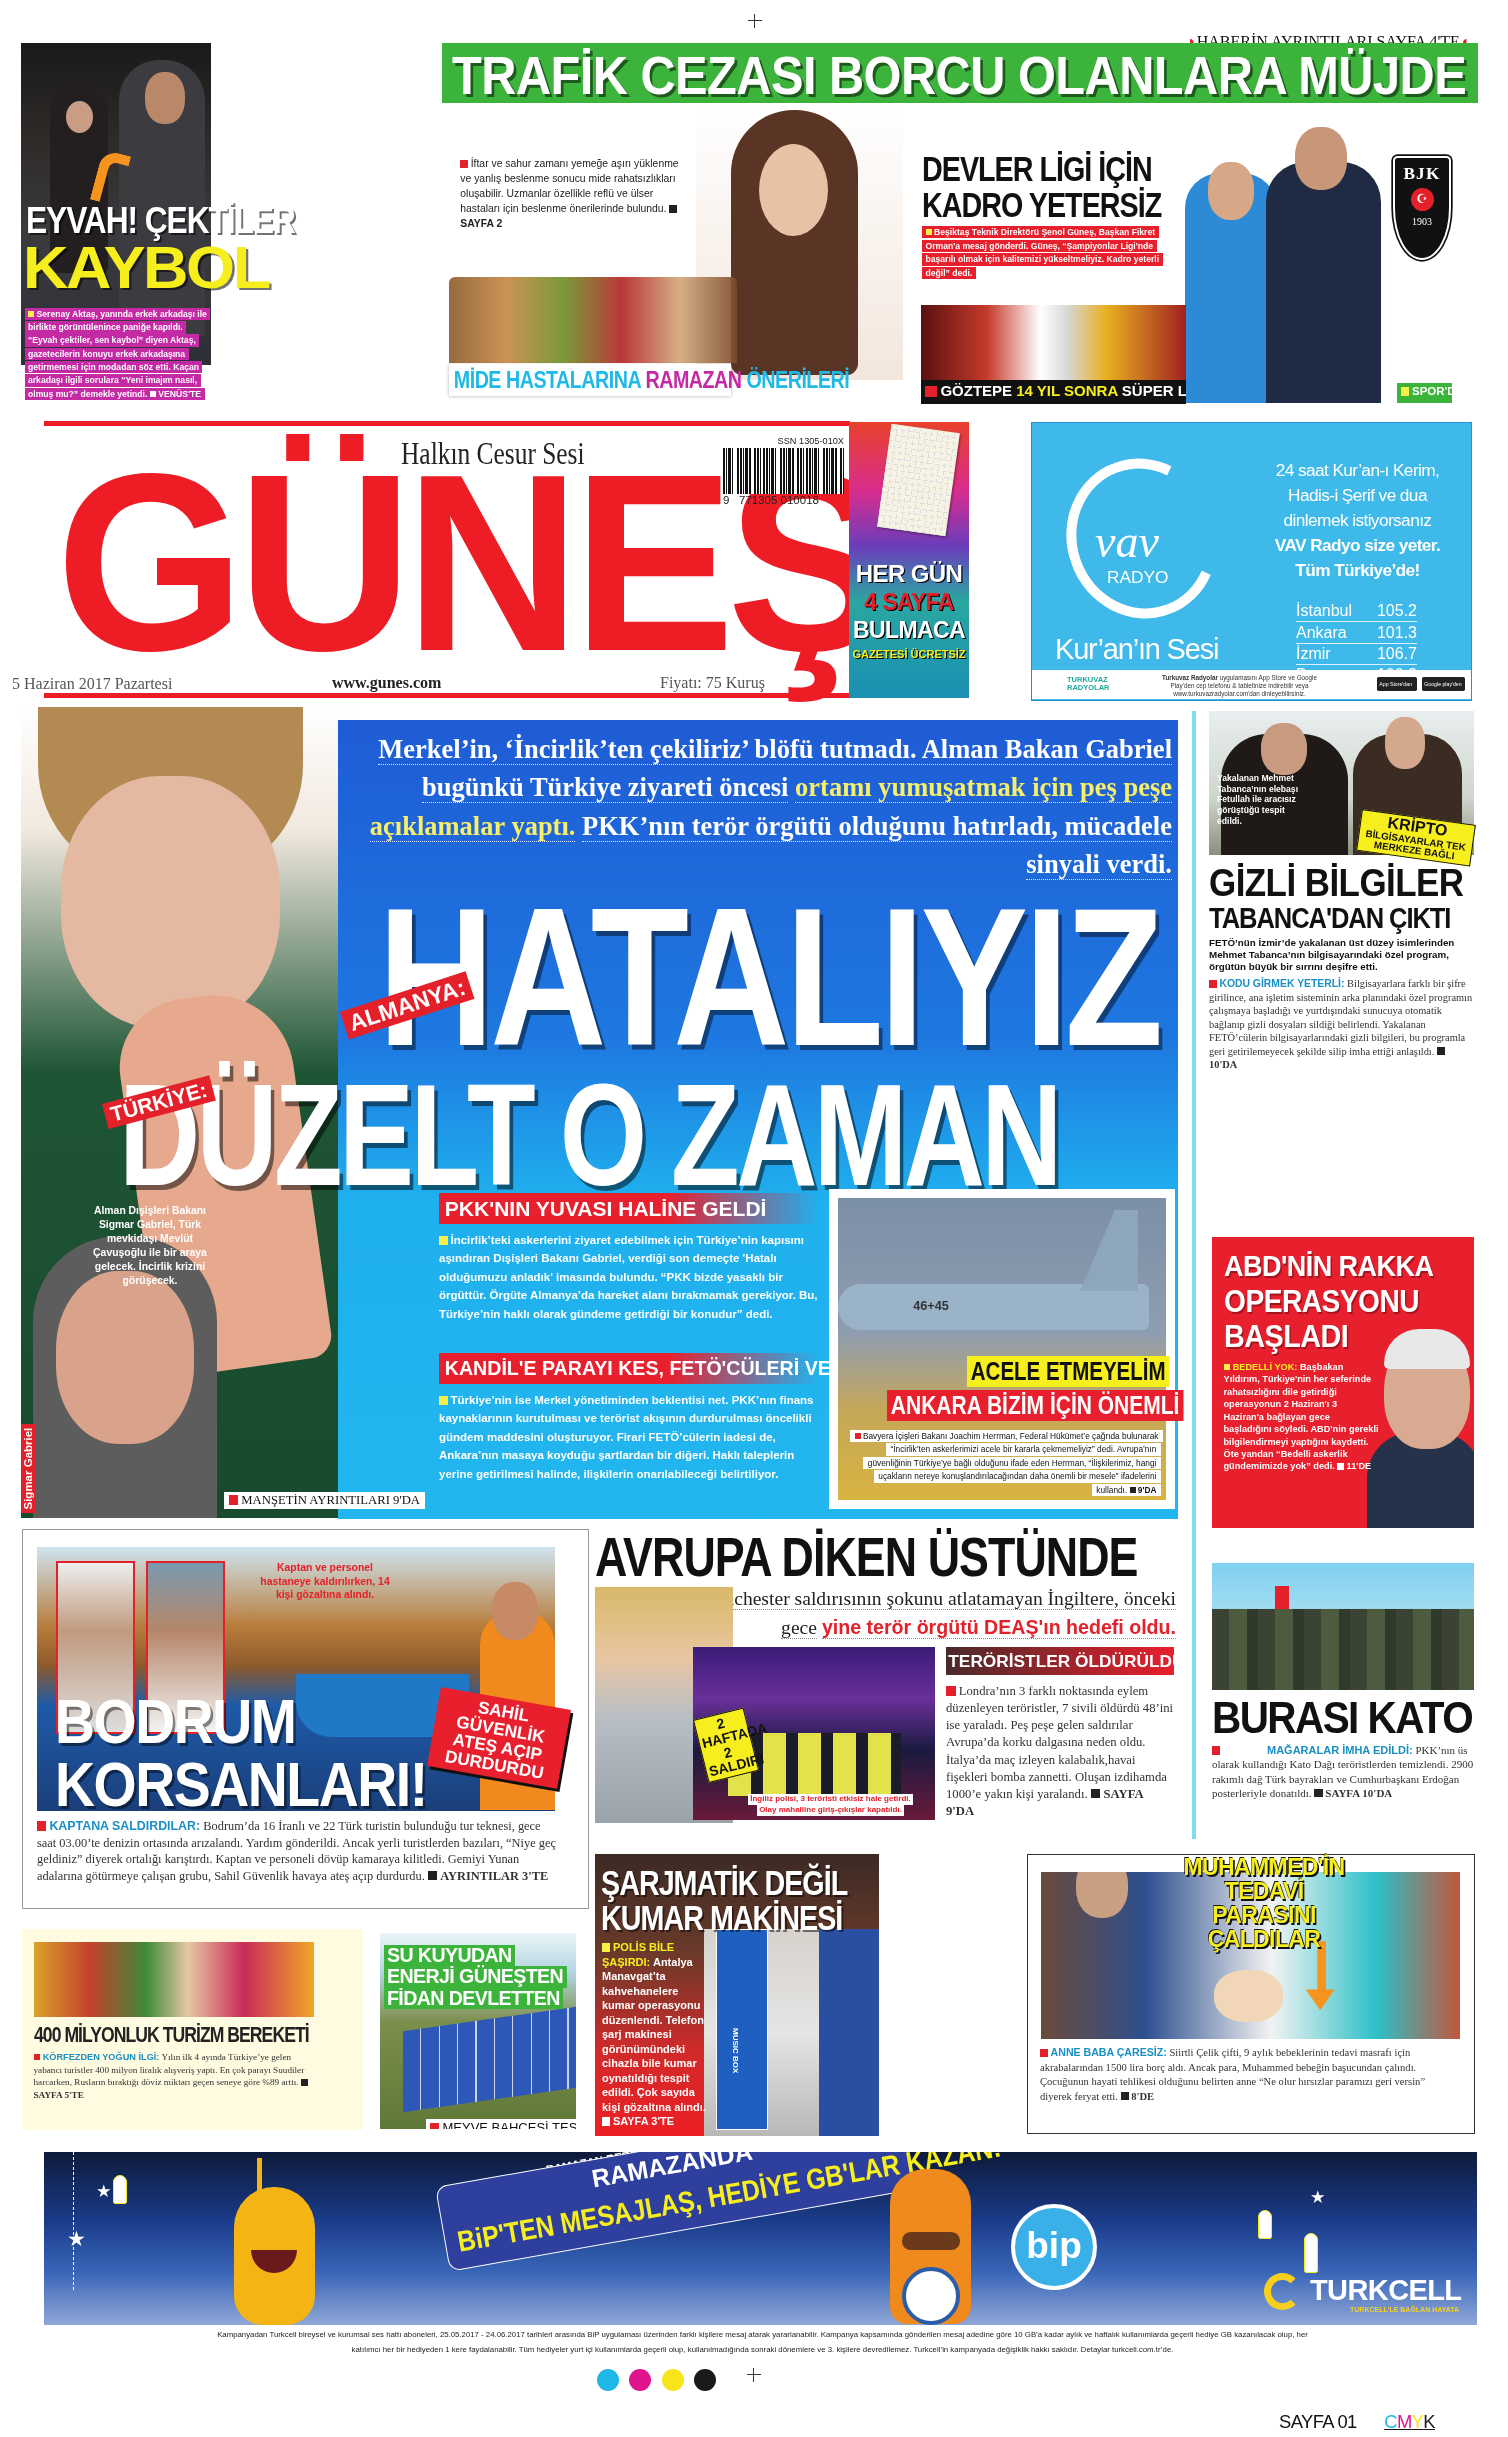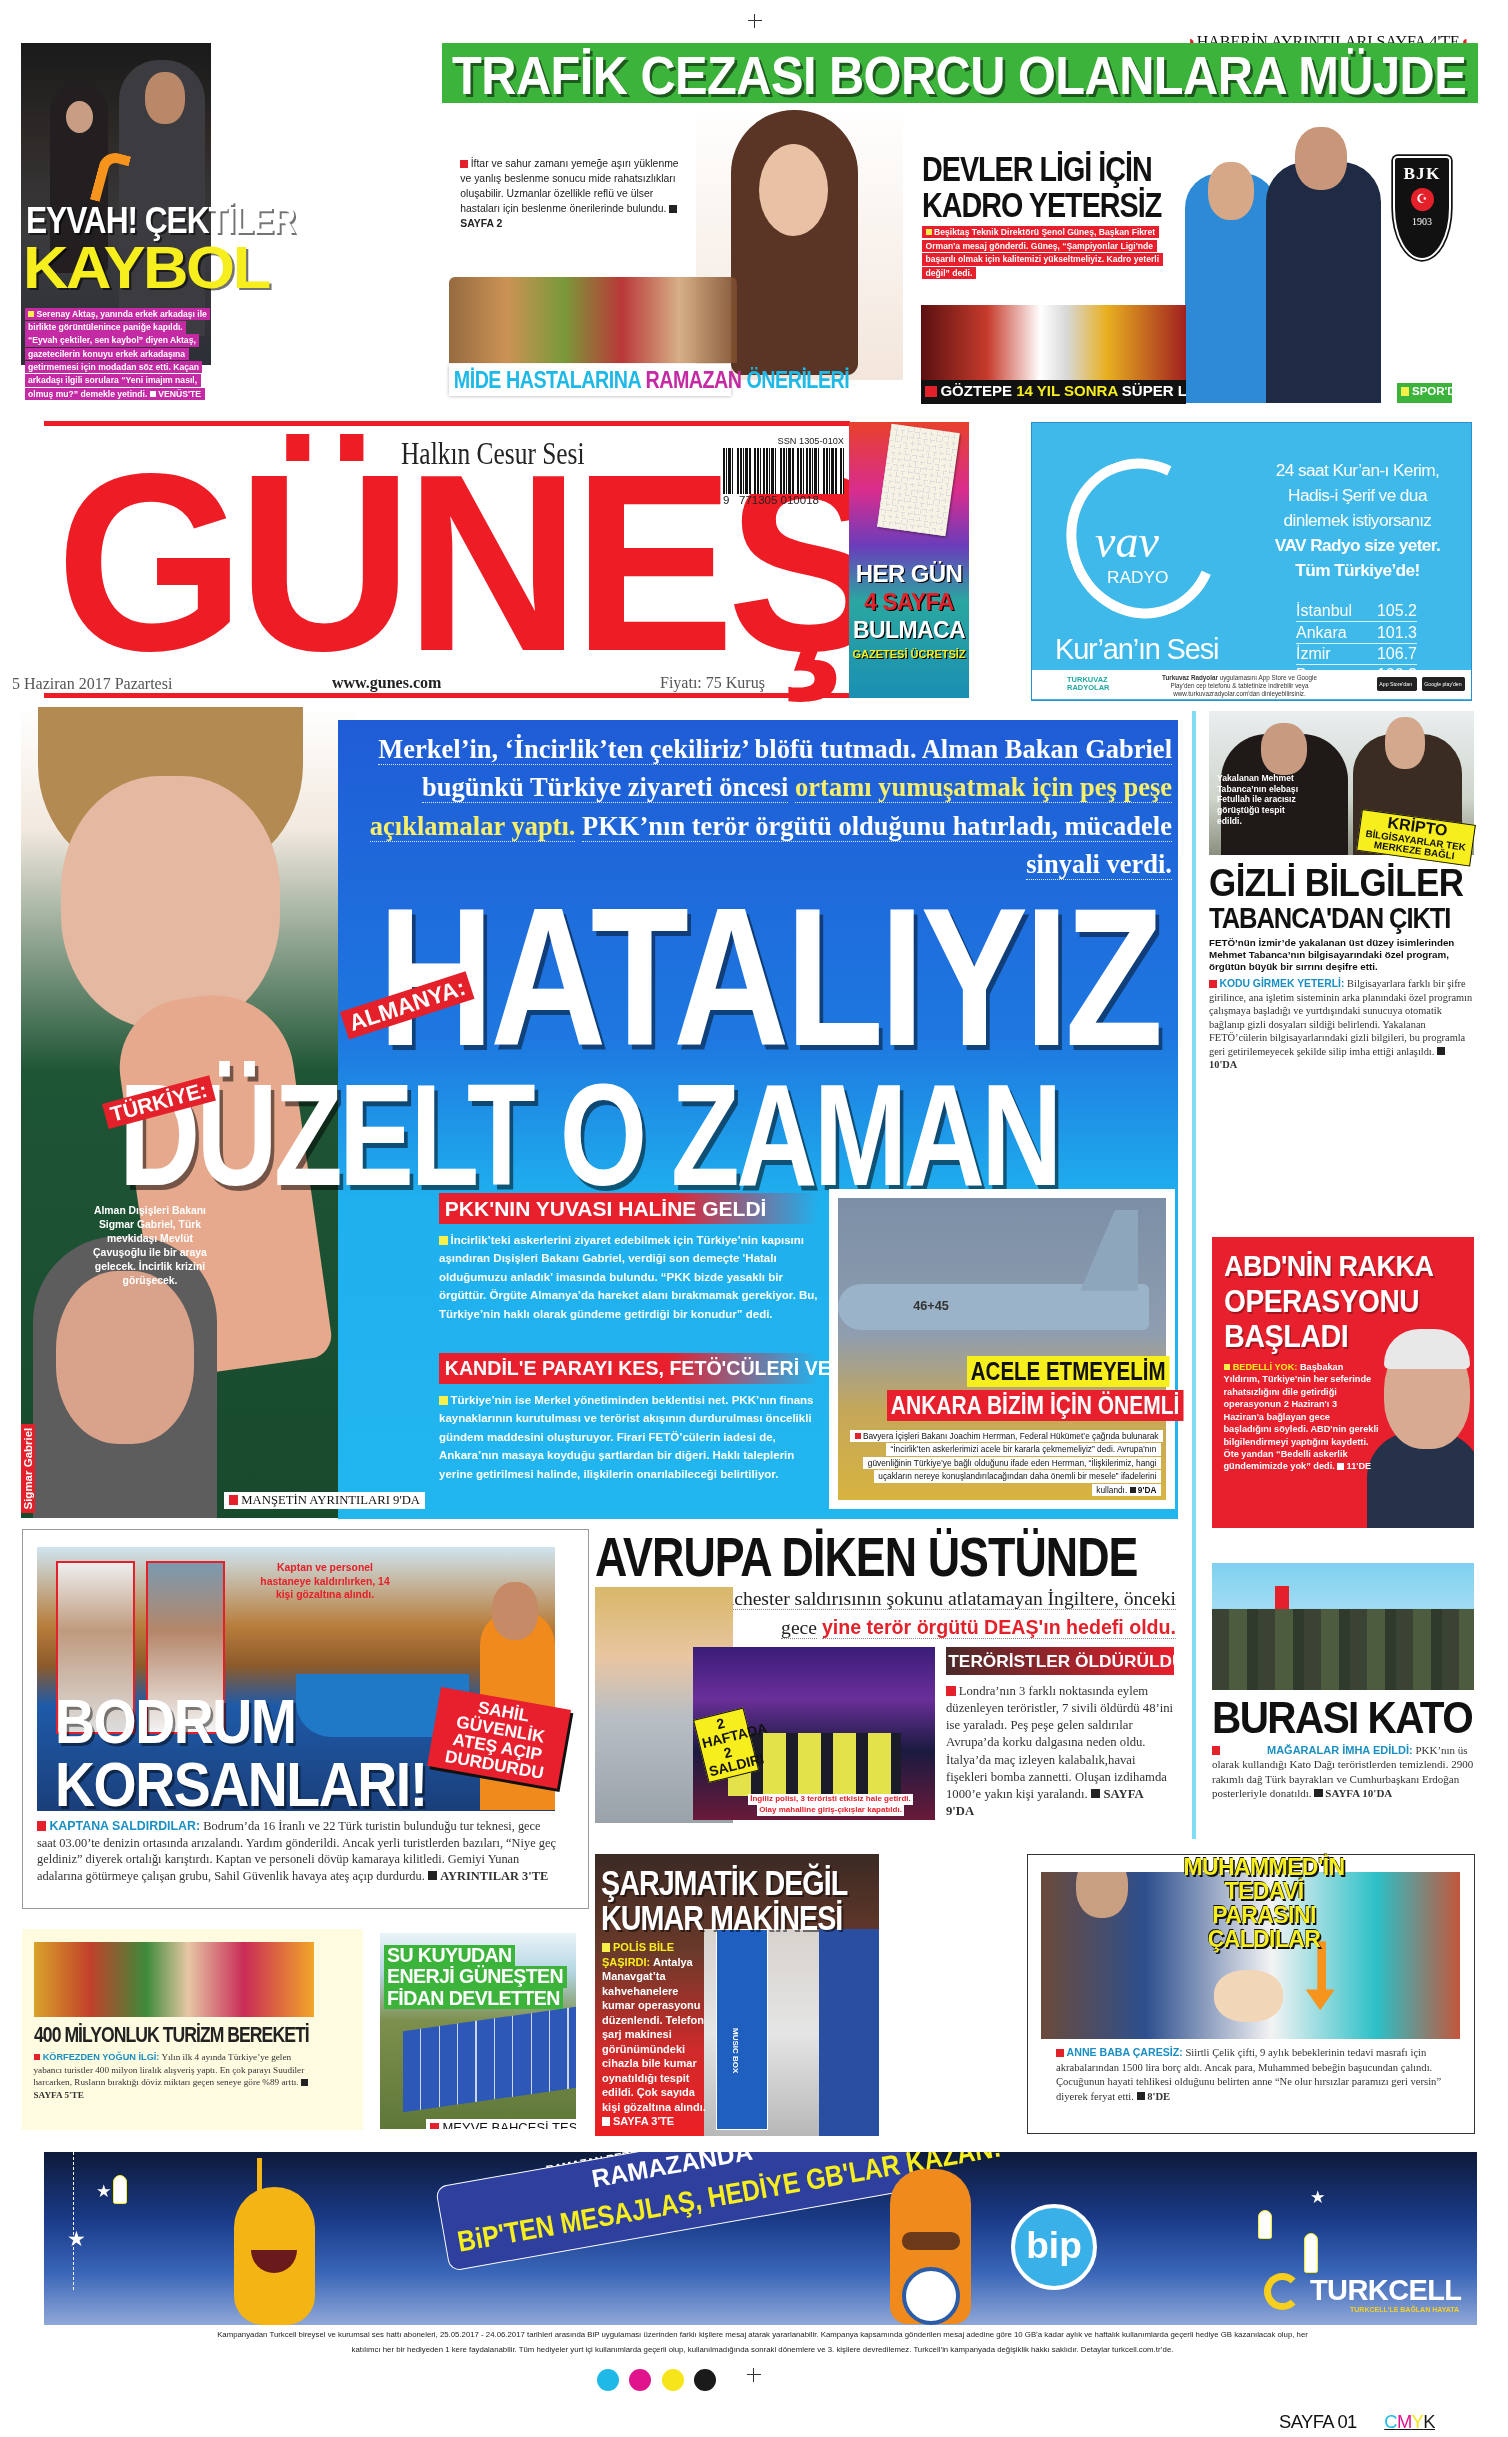--- a/index.html
+++ b/index.html
@@ -341,21 +341,21 @@
   <div class="abs photo" style="left:12.7px; top:17.3px; width:419px; height:167px; background:linear-gradient(90deg,#6b4a3a 0%,#2d4f8e 25%,#f3f3f3 55%,#2cc0c8 80%,#c3563c 100%);">
     <div class="abs" style="left:35px; top:-17.3px; width:52px; height:63px; border-radius:45%; background:#c99f82;"></div>
     <div class="abs" style="left:173px; top:98px; width:69px; height:52px; border-radius:45%; background:#f2d6b8;"></div>
     <div class="abs" style="left:265px; top:69px; width:29px; height:69px; background:#f7941d; clip-path:polygon(40% 0,70% 0,70% 70%,100% 70%,50% 100%,0 70%,40% 70%);"></div>
   </div>
   <div class="abs cond" style="left:144px; top:0; width:184px; text-align:center; color:#f7ee1e; font-size:23px; line-height:1.05; letter-spacing:-0.6px; text-shadow:1.7px 1.7px 0 #111, -0.6px -0.6px 0 #111;">
     <div>MUHAMMED'İN</div>
     <div>TEDAVİ PARASINI</div>
     <div>ÇALDILAR</div>
   </div>
-  <div class="abs serif" style="left:28px; top:190px; width:419px; font-size:10.6px; line-height:1.38; color:#333;">
+  <div class="abs serif" style="left:12px; top:190px; width:419px; font-size:10.6px; line-height:1.38; color:#333;">
     <span class="sq sq-red"></span><b style="color:#1a8fc4; font-family:'Liberation Sans',sans-serif;">ANNE BABA ÇARESİZ:</b> <span>Siirtli Çelik çifti, 9 aylık bebeklerinin tedavi masrafı için akrabalarından 1500 lira borç aldı. Ancak para, Muhammed bebeğin başucundan çalındı. Çocuğunun hayati tehlikesi olduğunu belirten anne “Ne olur hırsızlar paramızı geri versin” diyerek feryat etti.</span> <span class="sq sq-blk"></span><b>8'DE</b>
   </div>
 </div>
 
 <div class="abs" style="left:44px; top:2152px; width:1433px; height:173px; background:linear-gradient(180deg,#0d1a3a 0%,#1b3c8a 40%,#3a66b8 70%,#90a8d8 100%); overflow:hidden;">
   <div class="abs" style="left:29px; top:0; width:1.2px; height:138px; border-left:1.2px dashed #fff;"></div>
   <div class="abs" style="left:69px; top:23px; width:14px; height:29px; border-radius:7px 7px 2.3px 2.3px; background:#fff; border:1.7px solid #f7ee1e;"></div>
   <div class="abs" style="left:23px; top:75px; color:#fff; font-size:21px;">★</div>
   <div class="abs" style="left:52px; top:29px; color:#fff; font-size:17.3px;">★</div>
   <div class="abs" style="left:190px; top:35px; width:81px; height:138px; border-radius:40px 40px 29px 29px; background:#f3b414;">

